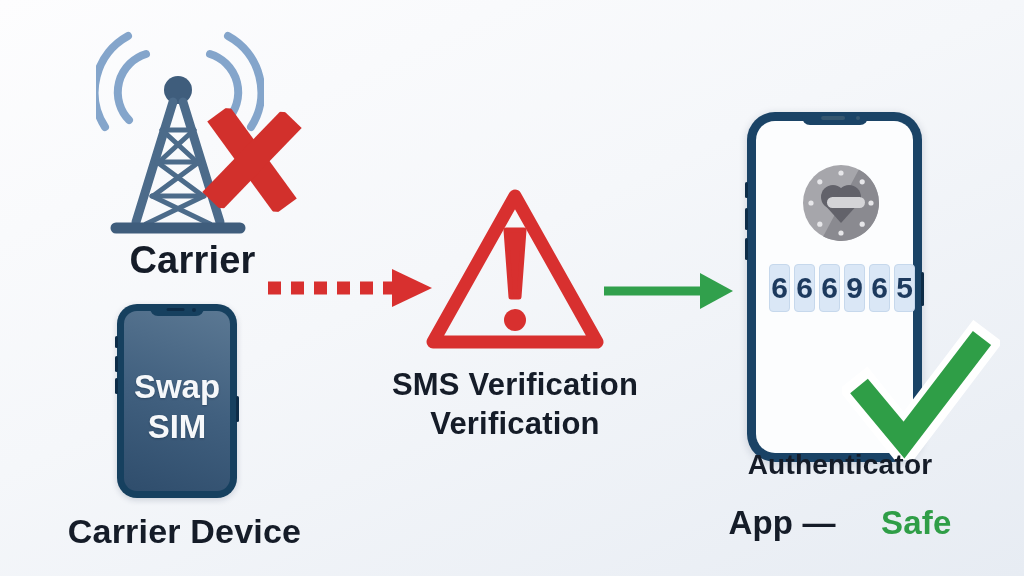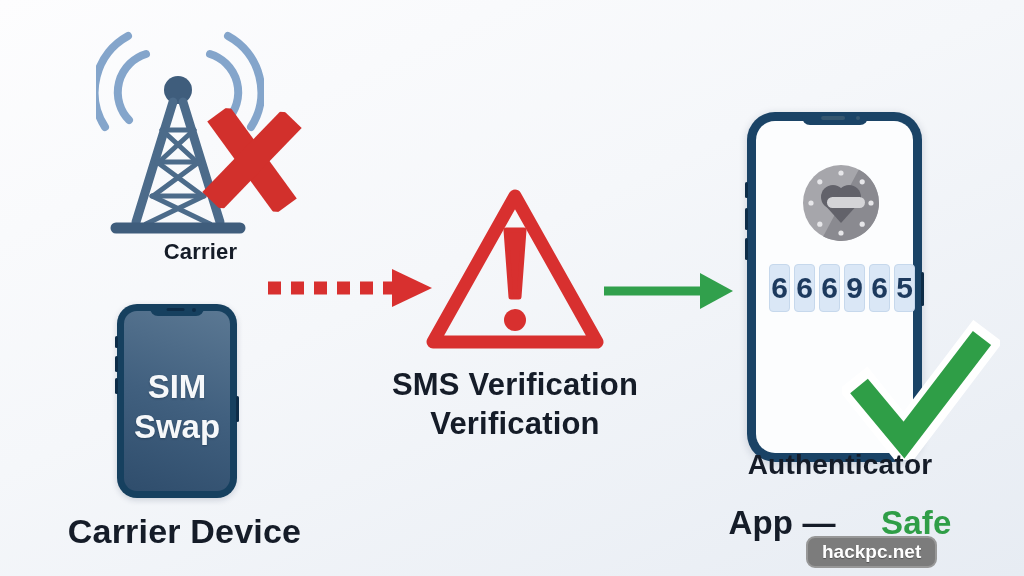--- a/index.html
+++ b/index.html
@@ -81,27 +81,27 @@
       </g>
     </g>
     <path d="M 20,198 L 144,198" stroke="#3f5d7c" stroke-width="11" stroke-linecap="round" fill="none"></path>
   </svg>
 
   <svg class="abs" style="left:202px;top:110px;transform:rotate(4deg);" width="100" height="100" viewBox="0 0 100 100">
     <path d="M 13,6 L 87,94" stroke="#d2302c" stroke-width="27" stroke-linecap="butt"></path>
     <path d="M 87,6 L 13,94" stroke="#d2302c" stroke-width="27" stroke-linecap="butt"></path>
   </svg>
 
-  <div class="label" style="left:108px;top:239px;width:185px;font-size:22px;">Carrier</div>
+  <div class="label" style="left:100px;top:239px;width:185px;font-size:38px;">Carrier</div>
 
   <div class="phone-a abs">
     <div class="screen">
       <div class="screen-text">
+        <div>Swap</div>
         <div>SIM</div>
-        <div>Swap</div>
       </div>
     </div>
     <div class="notch">
       <div class="speaker"></div>
       <div class="cam"></div>
     </div>
     <div class="sbtn" style="left:-2px;top:32px;height:12px;"></div>
     <div class="sbtn" style="left:-2px;top:52px;height:16px;"></div>
     <div class="sbtn" style="left:-2px;top:74px;height:16px;"></div>
     <div class="sbtn" style="right:-2px;left:auto;top:92px;height:26px;"></div>
@@ -171,15 +171,14 @@
   <svg class="abs" style="left:842px;top:320px;" width="158" height="140" viewBox="0 0 158 140">
     <path d="M 11,58 L 62,122 L 146,11" fill="none" stroke="#ffffff" stroke-width="37" stroke-linecap="butt" stroke-linejoin="miter"></path>
     <path d="M 17,66 L 62,120 L 140,18" fill="none" stroke="#2f9e47" stroke-width="23" stroke-linecap="butt" stroke-linejoin="miter"></path>
   </svg>
 
   <div class="label" style="left:690px;top:449px;width:300px;font-size:28px;">Authenticator</div>
   <div class="label" style="left:690px;top:504px;width:300px;font-size:33px;">
     <span>App — </span><span class="safe">Safe</span>
   </div>
 
-  <div class="watermark">hackpc.net</div>
 
 </div>
 
 </body></html>

